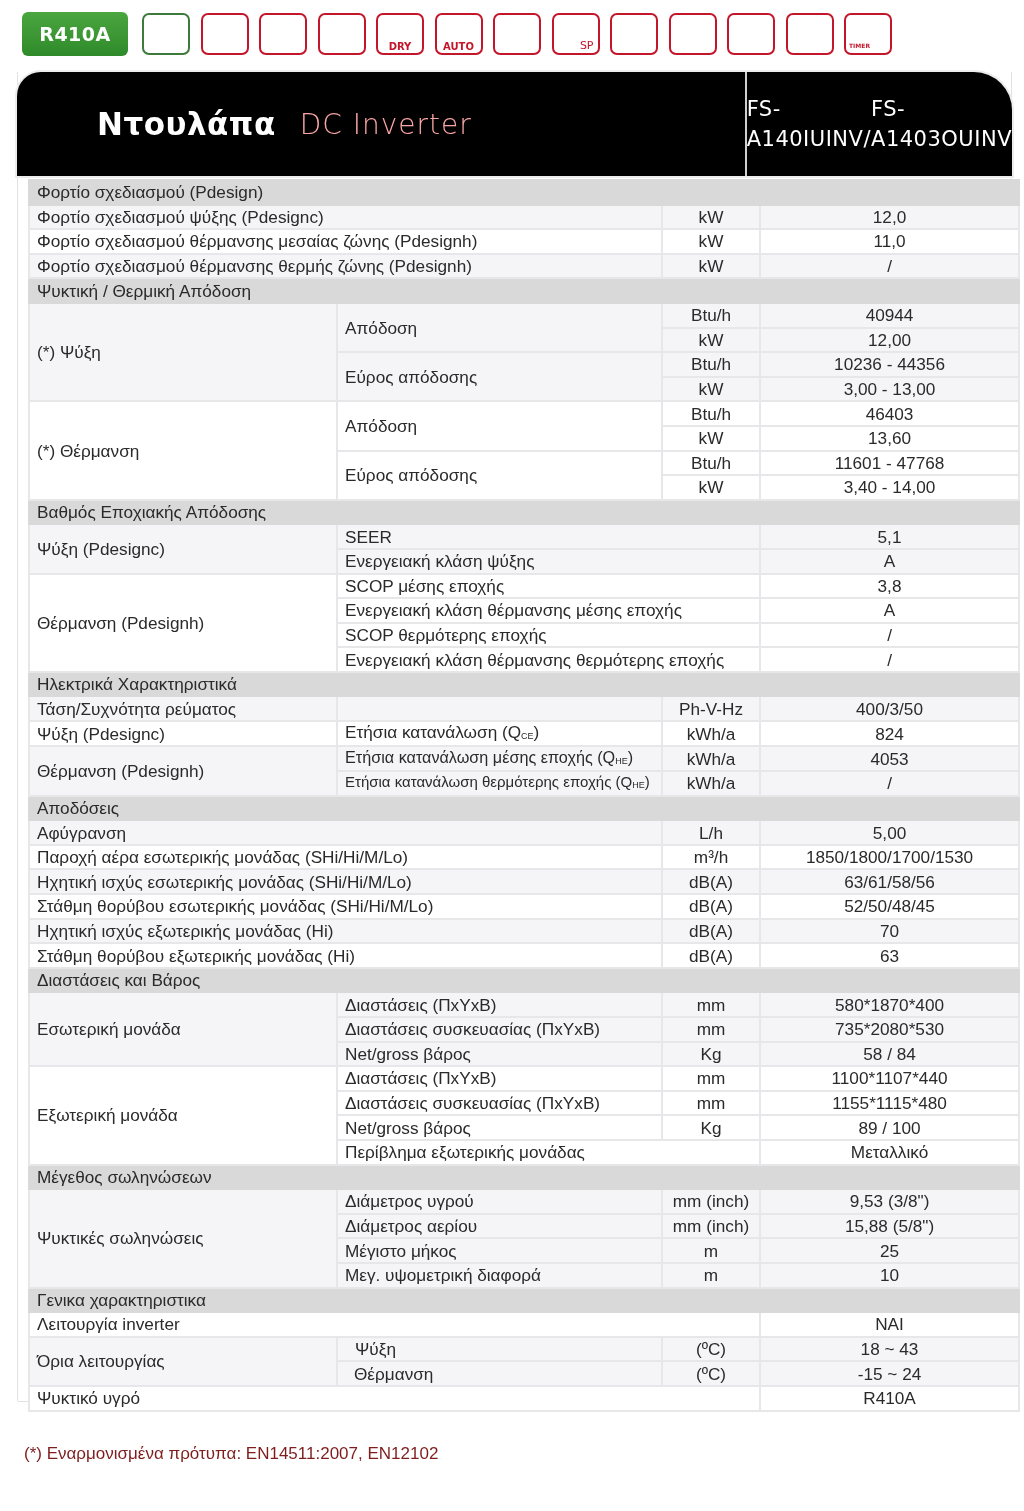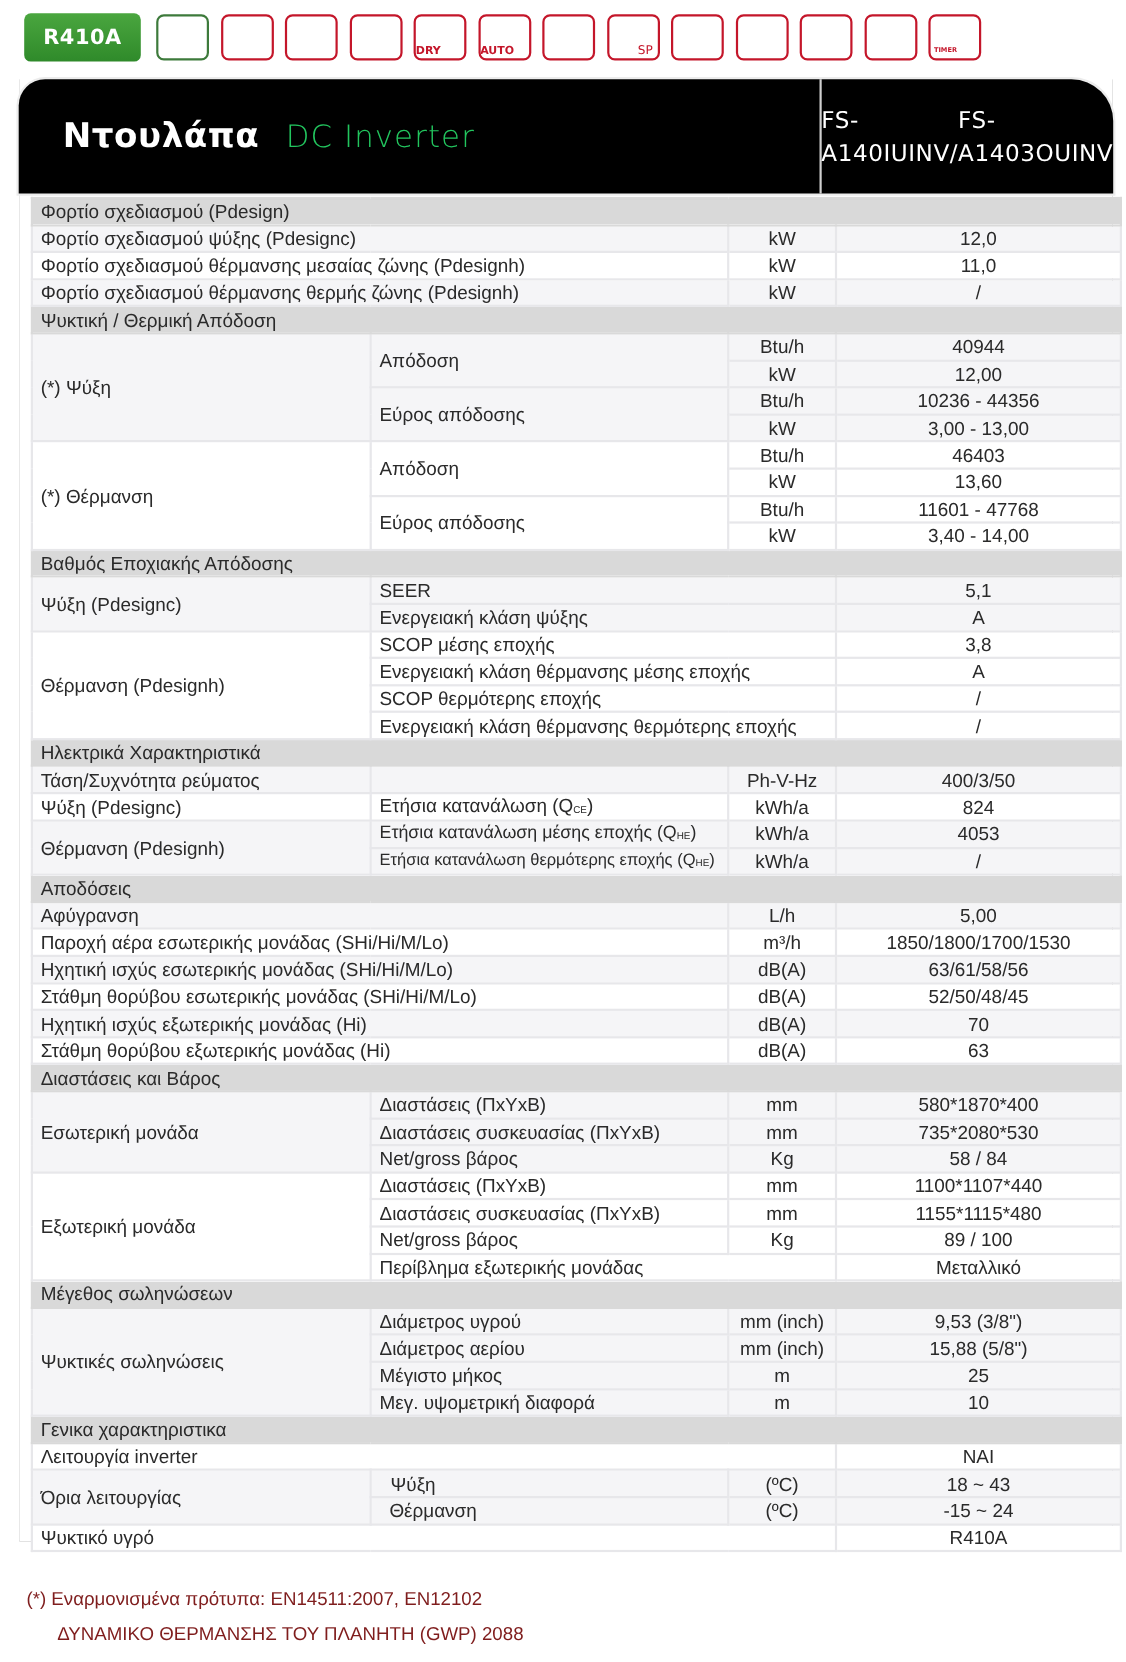--- a/index.html
+++ b/index.html
@@ -14,34 +14,34 @@
     font-family: "DejaVu Sans", sans-serif; font-weight: bold; font-size: 19px;
     display: flex; align-items: center; justify-content: center; margin-right: 14px; letter-spacing: .5px;
   }
   .ficon {
     width: 42px; height: 42px; border: 2px solid #c4162a; border-radius: 7px;
     margin-right: 10.5px; background: #fff; display: flex; align-items: center; justify-content: center;
     position: relative; overflow: hidden; padding-left: 44px;
   }
   .ficon.green { border-color: #3d7a3b; }
   .ficon svg { width: 38px; height: 38px; }
-  .ficon .lbl { position: absolute; bottom: 1px; left: 0; right: 0; text-align: left; font-size: 10px; font-weight: bold; color: #c4162a; font-family: "DejaVu Sans", sans-serif; }
+  .ficon .lbl { position: absolute; bottom: 1px; left: 0; right: 0; text-align: center; font-size: 10px; font-weight: bold; color: #c4162a; font-family: "DejaVu Sans", sans-serif; }
 
   .card {
     position: absolute; left: 17px; top: 72px; width: 995px; height: 1330px;
     border: 1.5px solid #e2e2e2; border-top: none; border-radius: 0 0 2px 2px;
   }
   .header {
     position: absolute; left: 17px; top: 72px; width: 995px; height: 104px;
     background: #000; border-radius: 24px 38px 0 0; display: flex;
     box-shadow: 0 0 0 2px #ececec;
   }
-  .header .left { width: 838px; display: flex; align-items: center; padding-left: 40px; }
+  .header .left { width: 838px; display: flex; align-items: center; padding-left: 40px; margin-left: 40px; }
   .header .title-main { font-family: "DejaVu Sans", sans-serif; font-weight: bold; font-size: 31px; color: #fff; letter-spacing: .5px; }
-  .header .title-sub { font-family: "DejaVu Sans", sans-serif; font-size: 28px; color: #22c55e; margin-left: 24px; font-weight: 300; letter-spacing: 1px; }
+  .header .title-sub { font-family: "DejaVu Sans", sans-serif; font-size: 28px; color: #fca5a5; margin-left: 24px; font-weight: 300; letter-spacing: 1px; }
   .header .sep { width: 2px; background: #cfcfcf; }
   .header .right { flex: 1; display: flex; flex-direction: row; align-items: center; justify-content: center; color: #fff; font-size: 21px; line-height: 30px; letter-spacing: .5px; font-family: "DejaVu Sans", sans-serif; }
 
   table.spec {
     position: absolute; left: 28px; top: 179px; width: 990px;
     border-collapse: collapse; table-layout: fixed;
     font-family: "Liberation Sans", sans-serif; font-size: 17.2px; color: #2a2a2a;
   }
   table.spec td {
     height: 24.6px; padding: 0 0 0 7px; white-space: nowrap; overflow: hidden;
@@ -420,14 +420,13 @@
       </tr>
     <tr>
         <td colspan="3">Ψυκτικό υγρό</td>
         <td class="val">R410A</td>
       </tr>
   </tbody>
 </table>
 
 <div class="foot">
   <div>(*)  Εναρμονισμένα πρότυπα: EN14511:2007, EN12102</div>
-  <div class="l2">ΔΥΝΑΜΙΚΟ ΘΕΡΜΑΝΣΗΣ ΤΟΥ ΠΛΑΝΗΤΗ (GWP) 2088</div>
 </div>
 
 </body></html>

